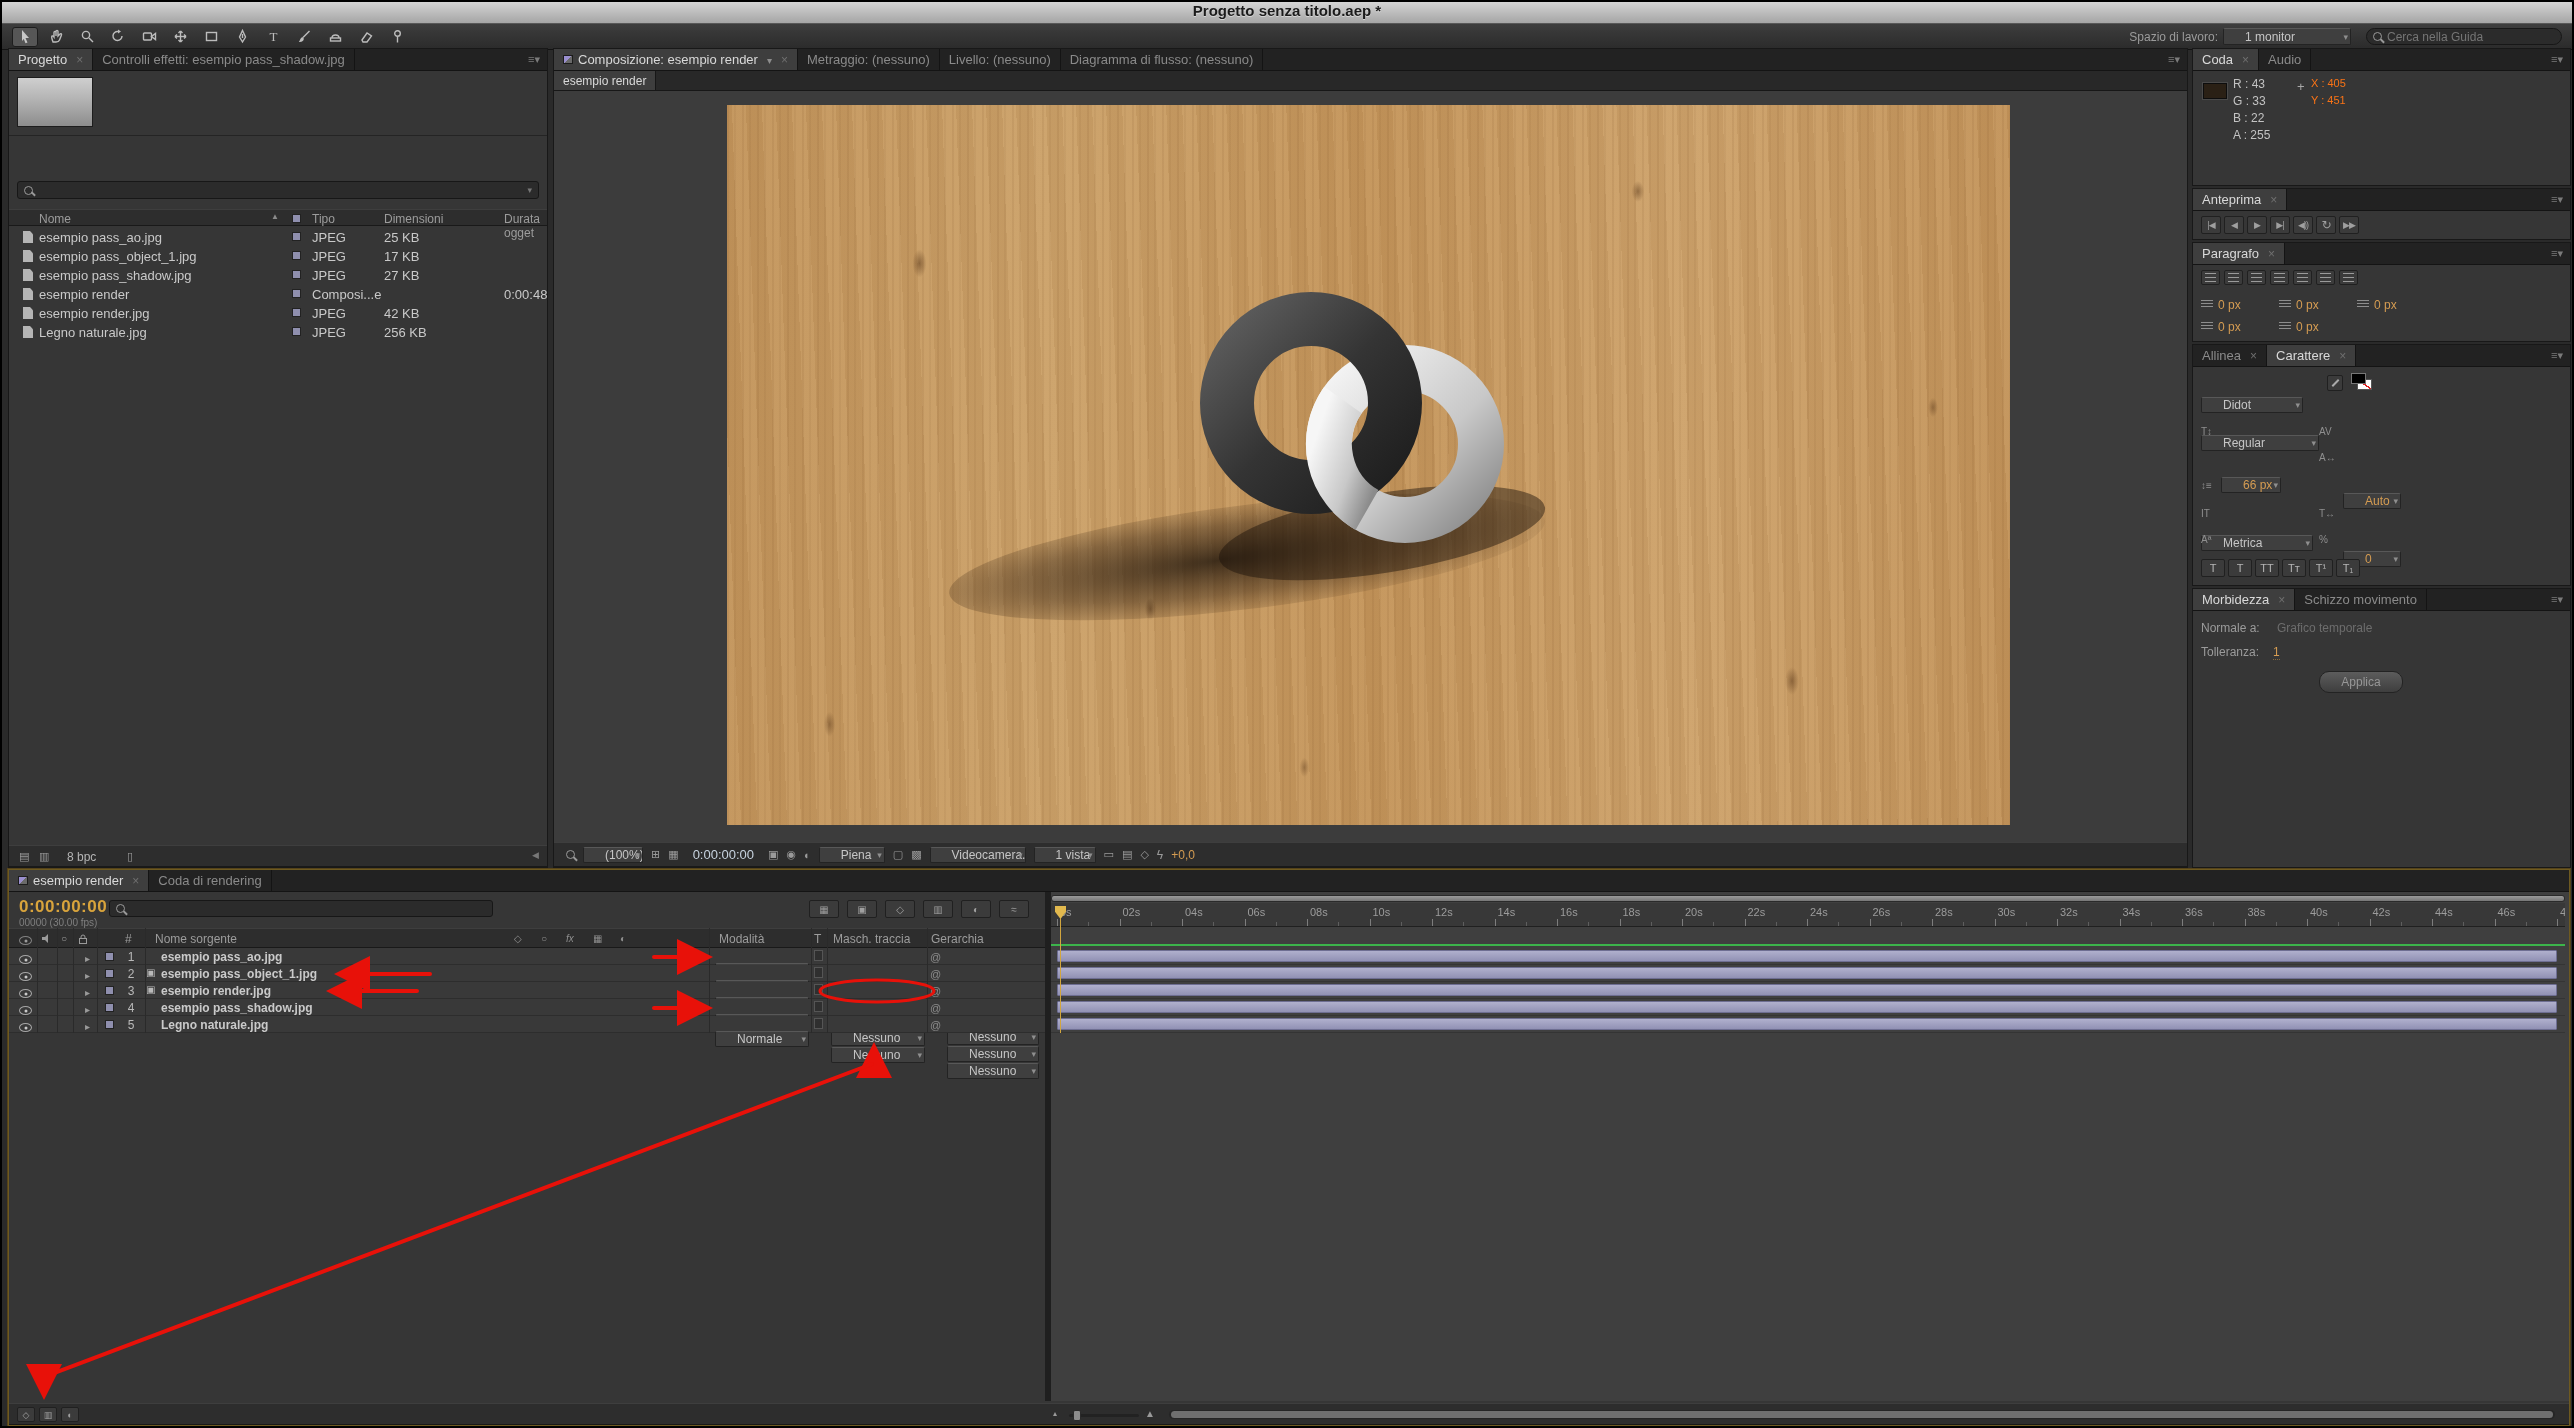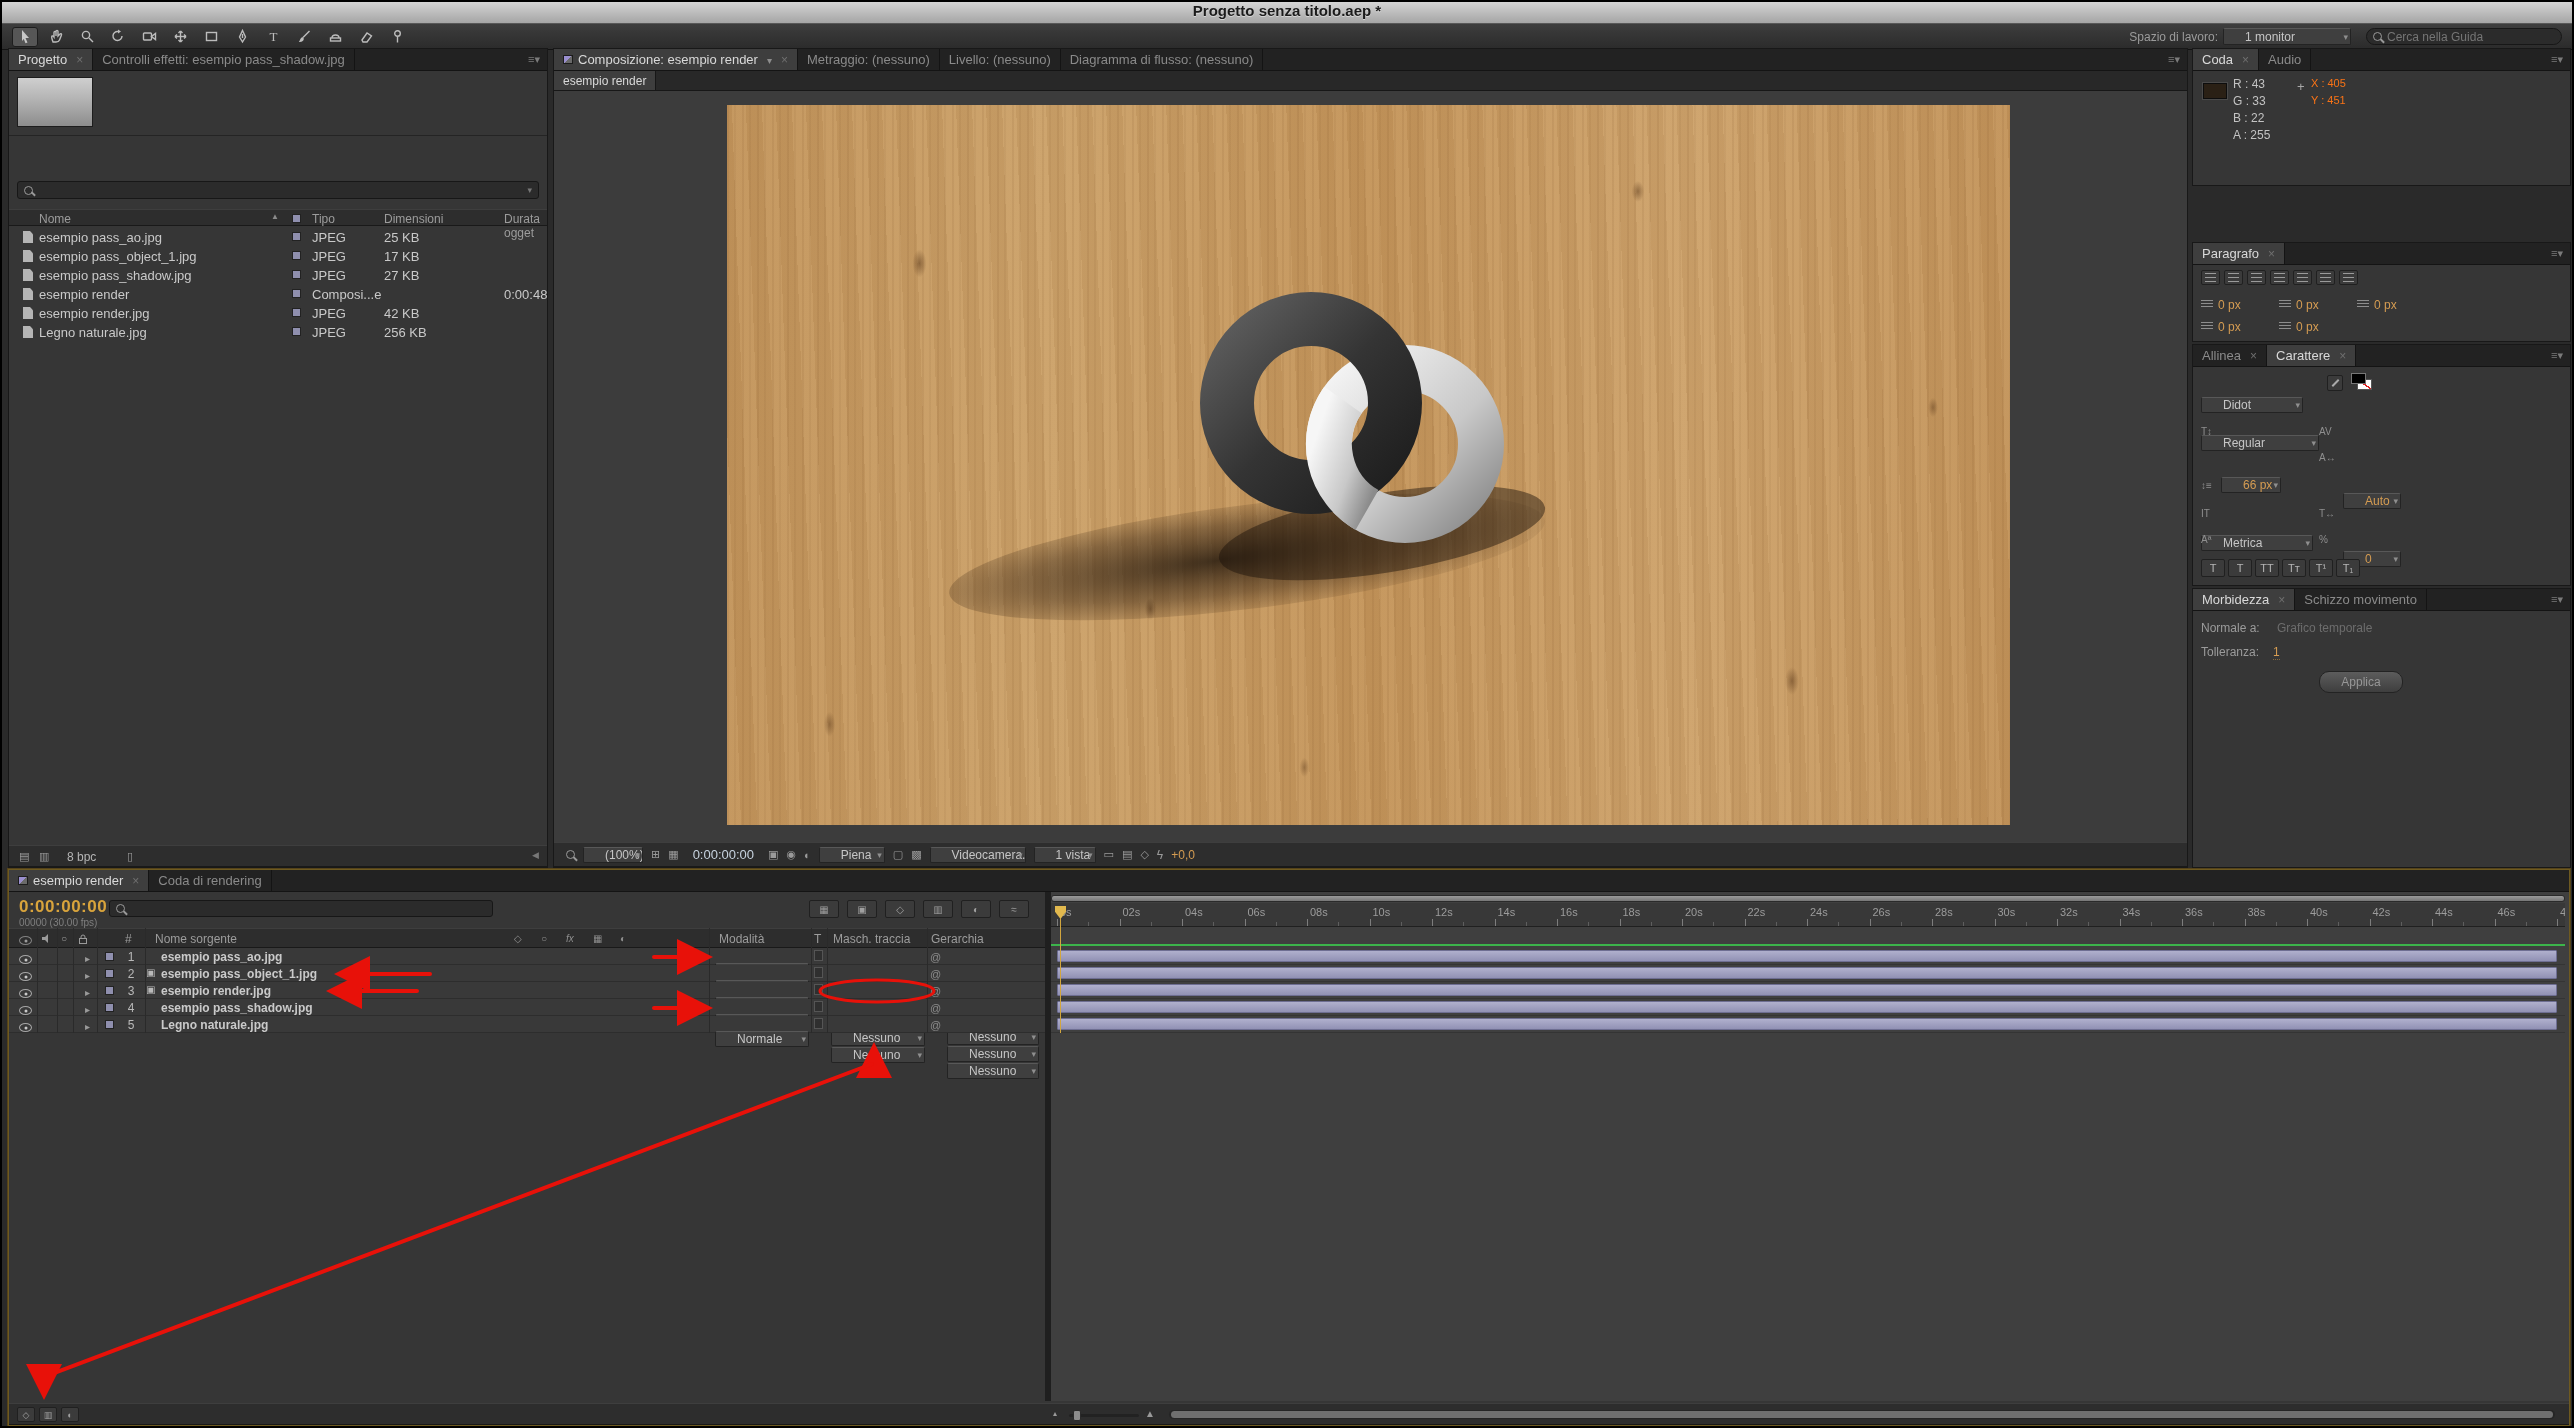--- a/index.html
+++ b/index.html
@@ -368,20 +368,38 @@
         <div style="height:17px;font-size:12px;color:#c3c3c3">B :  22</div>
         <div style="height:17px;font-size:12px;color:#c3c3c3">A :  255</div>
       </div>
     <span class="abs" style="left:104px;top:30px;color:#a8a8a8;font-size:13px">+</span>
     <div class="abs" style="left:118px;top:28px;font-size:11px;color:#f97316">
       <div style="height:17px">X : 405</div>
       <div style="height:17px">Y : 451</div>
     </div>
   </div>
 
+  <div class="panel" style="left:2190px;top:186px;width:379px;height:52px">
+    <div class="tabbar">
+      <div class="tab active">
+          <span>Anteprima</span>
+          <span class="x"></span>
+        </div>
+      <div class="pmenu"></div>
+    </div>
+    <div class="abs" style="left:8px;top:27px;display:flex;gap:3px">
+      <span class="icon-box tbtn i-first"></span>
+      <span class="icon-box tbtn i-prev"></span>
+      <span class="icon-box tbtn i-play"></span>
+      <span class="icon-box tbtn i-next"></span>
+      <span class="icon-box tbtn i-audio"></span>
+      <span class="icon-box tbtn i-loop"></span>
+      <span class="icon-box tbtn i-ram"></span>
+    </div>
+  </div>
 
   <div class="panel" style="left:2190px;top:240px;width:379px;height:100px">
     <div class="tabbar">
       <div class="tab active">
           <span>Paragrafo</span>
           <span class="x"></span>
         </div>
       <div class="pmenu"></div>
     </div>
     <div class="abs" style="left:8px;top:27px;display:flex;gap:4px">

